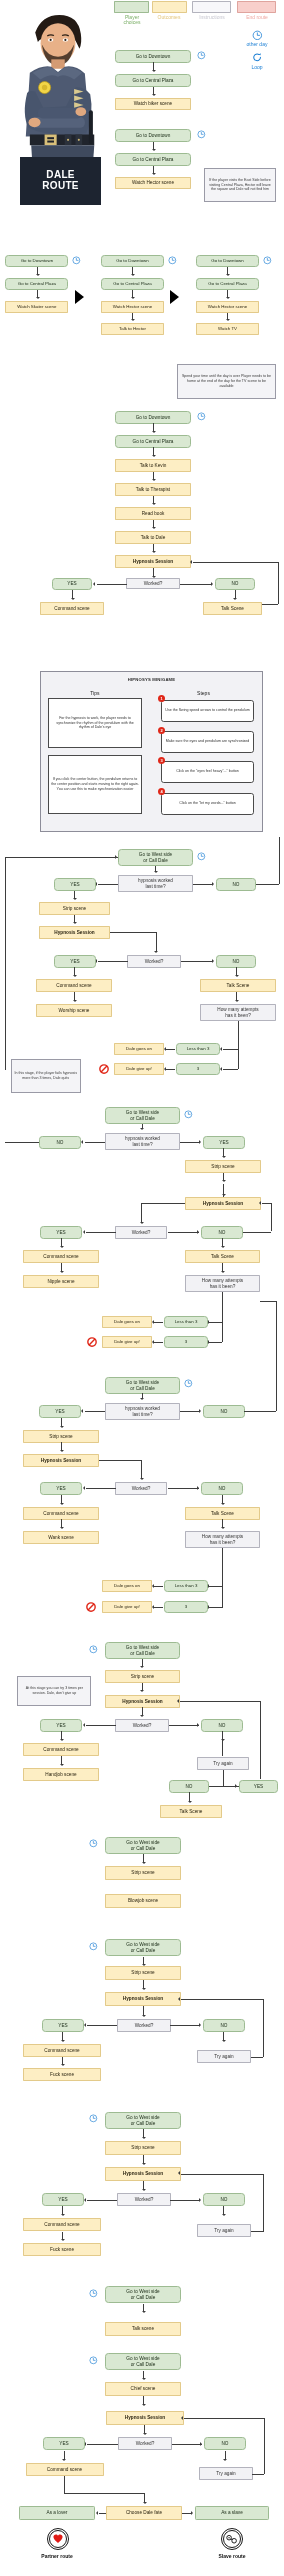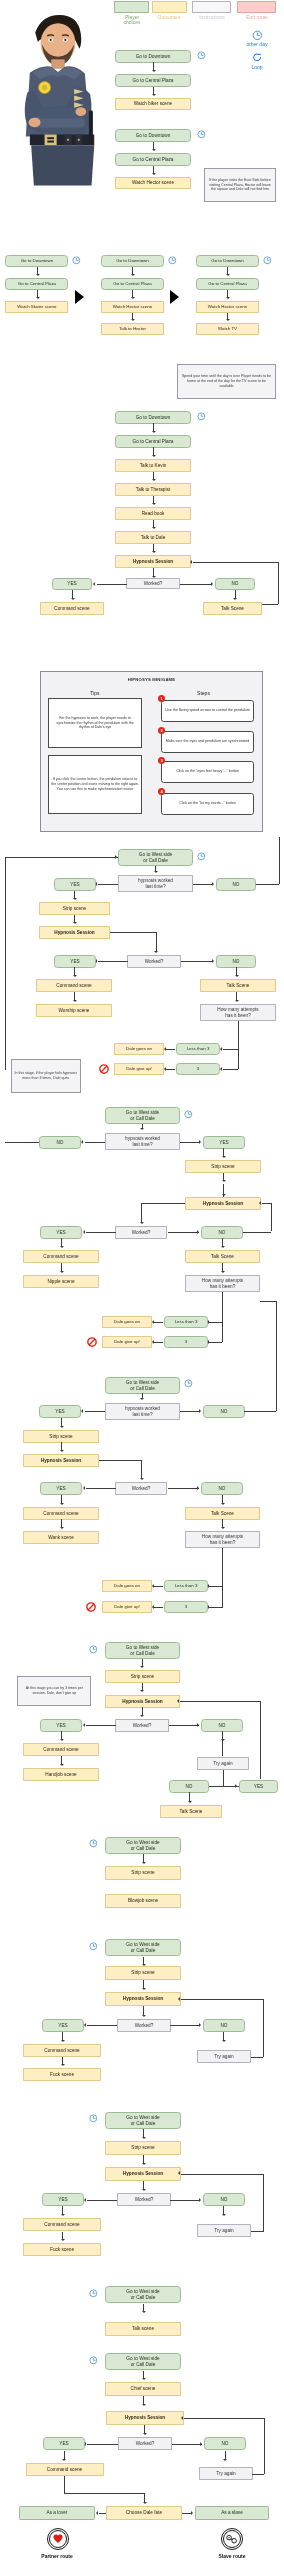--- a/index.html
+++ b/index.html
@@ -145,20 +145,24 @@
         <rect x="92" y="196" width="10" height="16" fill="#2b313b"></rect>
         <rect x="108" y="196" width="10" height="16" fill="#2b313b"></rect>
         <circle cx="97" cy="204" r="1.6" fill="#c9b270"></circle>
         <circle cx="113" cy="204" r="1.6" fill="#c9b270"></circle>
 
         <path d="M42 212 l94 0 l-4 60 l-86 0 z" fill="#3f4a5e"></path>
 
         <rect x="128" y="160" width="6" height="50" rx="3" fill="#1b1f26"></rect>
       </g>
     </svg>
+    <div class="char-name">
+      <span>DALE</span>
+      <span>ROUTE</span>
+    </div>
   </div>
 
   <div class="legend-box" style="left:114px;top:1.3px;width:35px;background:#d9e8d2;border:0.7px solid #9dbb92;"></div>
   <div class="legend-lbl" style="left:113px;top:14.8px;width:38px;color:#7aae66;">
     <div>Player</div>
     <div>choices</div>
   </div>
 
   <div class="legend-box" style="left:152px;top:1.3px;width:35px;background:#fdeec4;border:0.7px solid #e3ca8a;"></div>
   <div class="legend-lbl" style="left:150px;top:14.8px;width:38px;color:#e3c478;">Outcomes</div>

